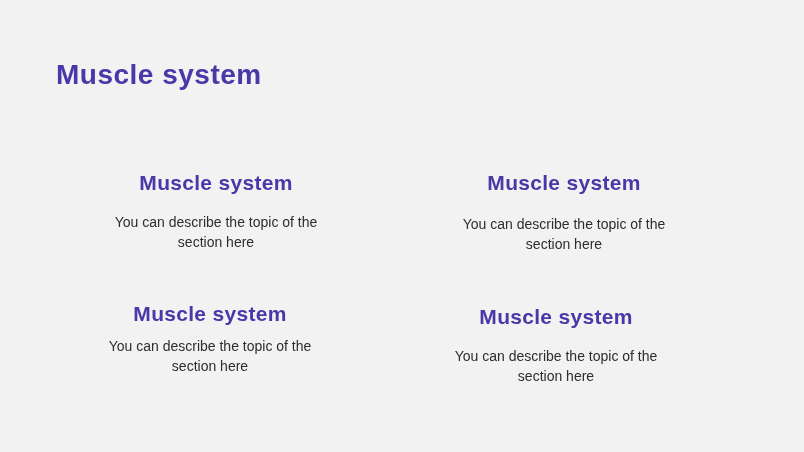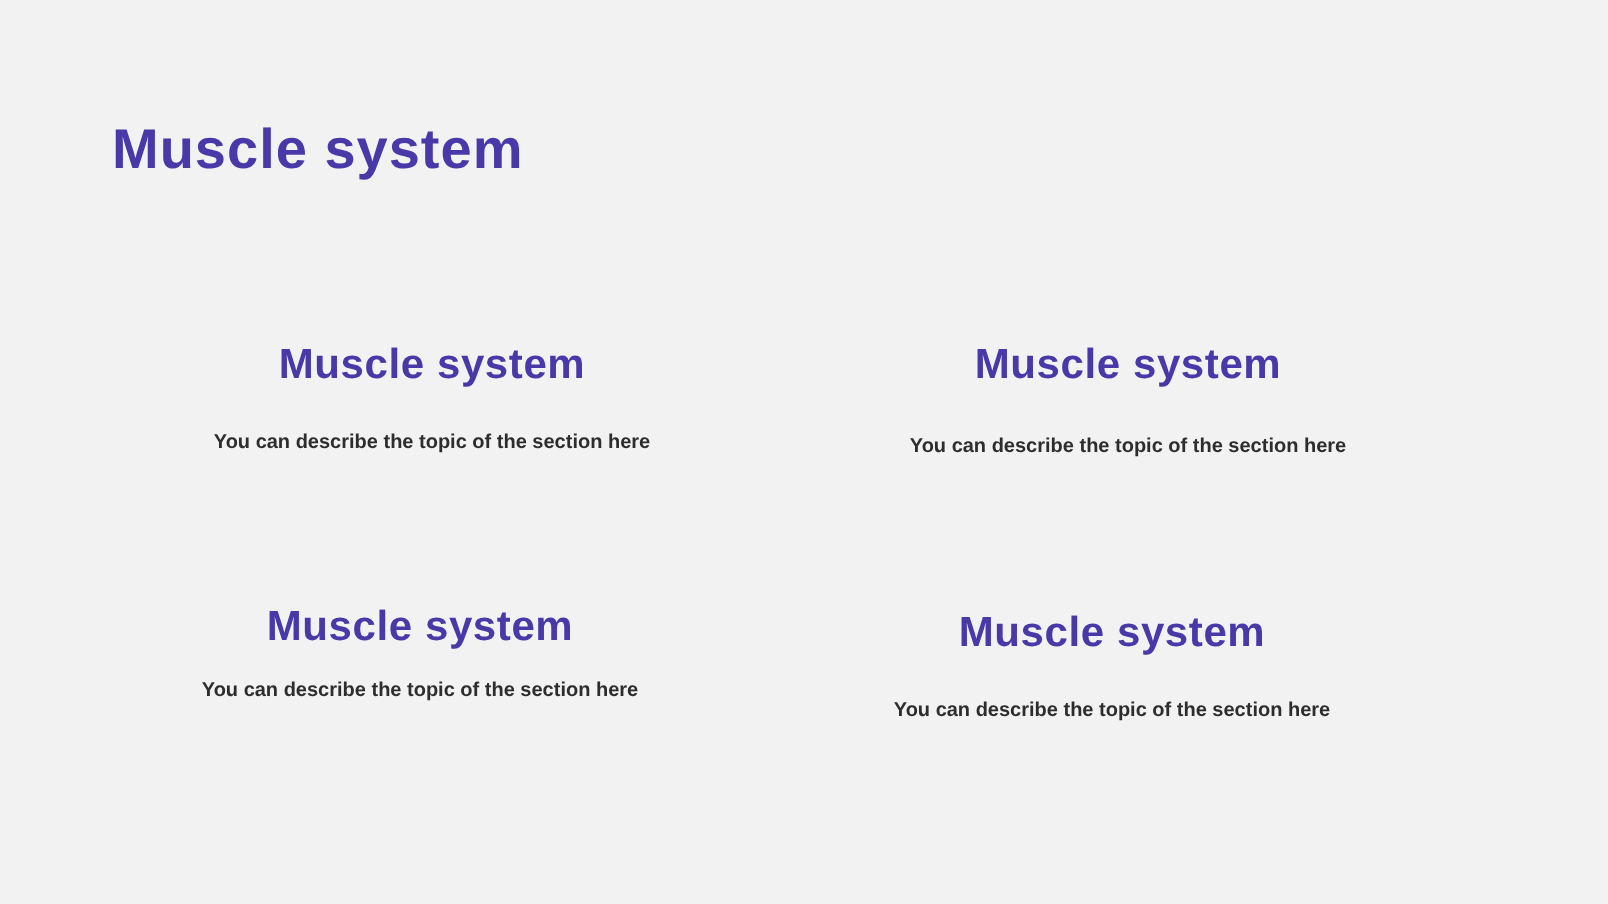--- a/index.html
+++ b/index.html
@@ -41,23 +41,23 @@
   }
   .section-heading {
     font-size: 21px;
     line-height: 26px;
     font-weight: 700;
     color: var(--accent);
     letter-spacing: 0.3px;
     white-space: nowrap;
   }
   .section-desc {
-    font-size: 10px;
+    font-size: 14px;
     line-height: 20px;
-    font-weight: 700;
+    font-weight: 400;
     color: var(--text);
   }
   .block-1 { left: 80px;  top: 150px; }
   .block-1 .section-desc { margin-top: 16px; }
   .block-2 { left: 428px; top: 150px; }
   .block-2 .section-desc { margin-top: 18px; }
   .block-3 { left: 74px;  top: 281px; }
   .block-3 .section-desc { margin-top: 9px; }
   .block-4 { left: 420px; top: 284px; }
   .block-4 .section-desc { margin-top: 16px; }

